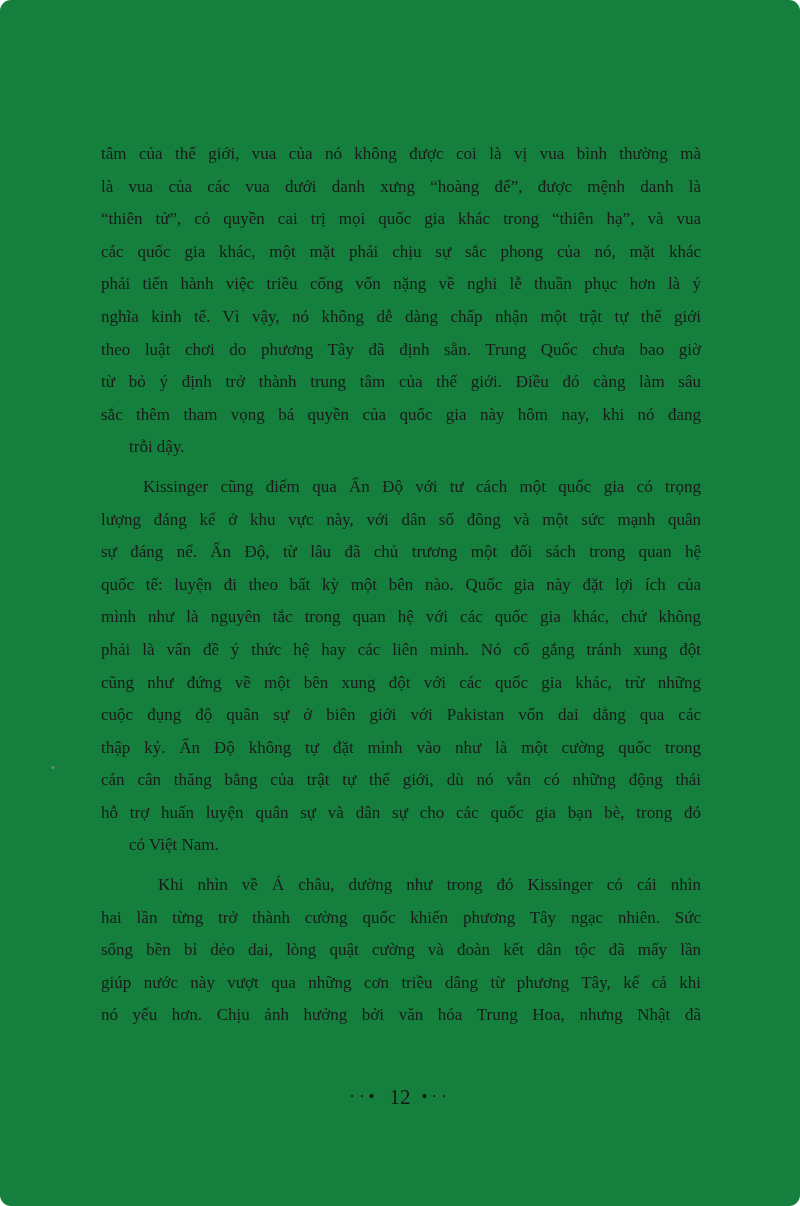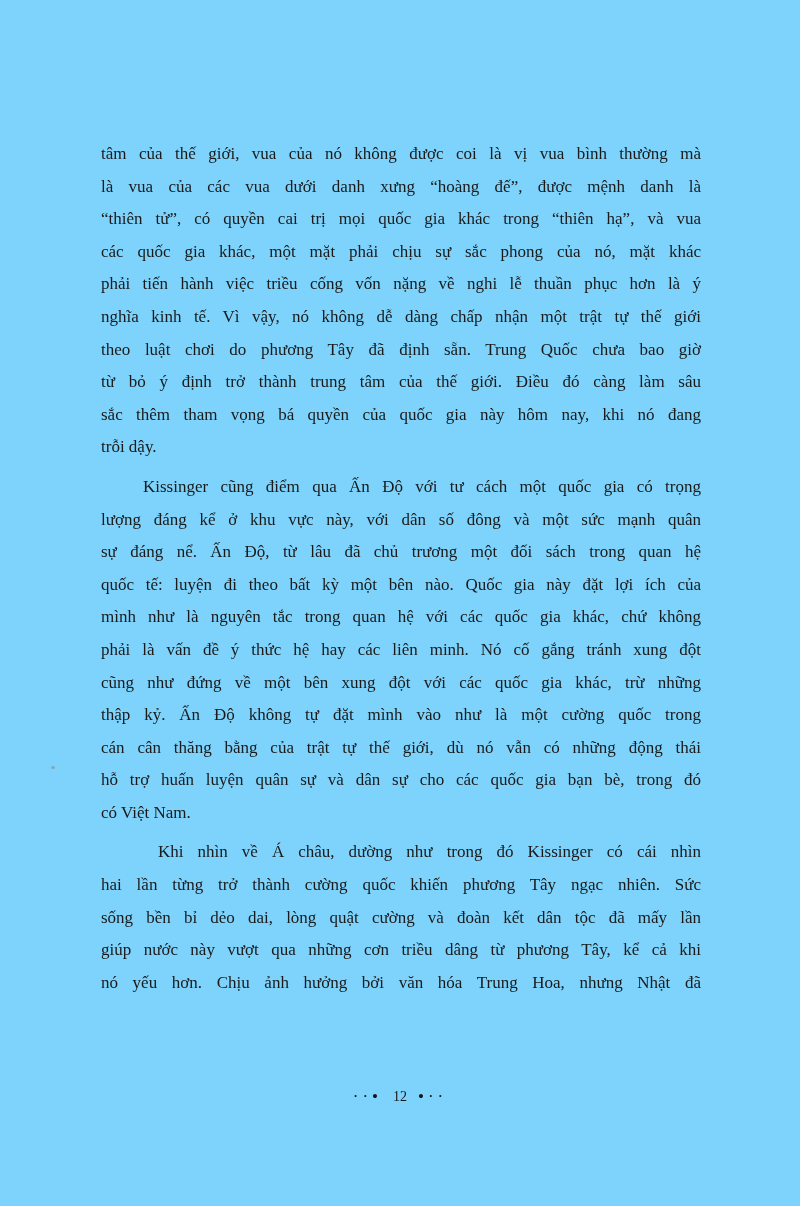--- a/index.html
+++ b/index.html
@@ -29,21 +29,21 @@
   }
   
   .paragraph + .paragraph .line:first-child { text-indent: 42px; }
   .paragraph:nth-child(3) .line:first-child { text-indent: 57px; font-family: Liberation Serif, serif; }
   .line {
     text-align: justify;
     text-align-last: justify;
     white-space: normal;
   }
   
-  .paragraph:not(:last-child) .line:last-child { text-align-last: left; }
+  .paragraph:not(:last-child) .line:last-child { text-align-last: left; margin-left: 28px; }
 
   .footer {
     position: absolute;
     top: 1080px;
     left: 0;
     width: 800px;
     height: 34px;
     display: flex;
     justify-content: center;
     align-items: center;
@@ -51,38 +51,38 @@
     color: #161616;
   }
   .orn {
     font-size: 17px;
     letter-spacing: 4px;
     line-height: 1;
     transform: translateY(-1px);
   }
   .orn.right { letter-spacing: 4px; }
   .pagenum {
-    font-size: 14px;
+    font-size: 21px;
     line-height: 1;
   }
   .artifact {
     position: absolute;
     left: 51px;
     top: 766px;
     width: 4px;
     height: 3px;
     background: #8f8f8f;
     border-radius: 50%;
     opacity: 0.65;
   }
 </style>
 </head>
 <body>
 
-<div class="page" style="background: #7dd3fc; color: rgb(26, 26, 26);">
+<div class="page" style="background: #15803d; color: rgb(26, 26, 26); border-radius: 11px;">
 
   <div class="body-text">
       <div class="paragraph">
         <div class="line">tâm của thế giới, vua của nó không được coi là vị vua bình thường mà</div>
         <div class="line">là vua của các vua dưới danh xưng “hoàng đế”, được mệnh danh là</div>
         <div class="line">“thiên tử”, có quyền cai trị mọi quốc gia khác trong “thiên hạ”, và vua</div>
         <div class="line">các quốc gia khác, một mặt phải chịu sự sắc phong của nó, mặt khác</div>
         <div class="line">phải tiến hành việc triều cống vốn nặng về nghi lễ thuần phục hơn là ý</div>
         <div class="line">nghĩa kinh tế. Vì vậy, nó không dễ dàng chấp nhận một trật tự thế giới</div>
         <div class="line">theo luật chơi do phương Tây đã định sẵn. Trung Quốc chưa bao giờ</div>
@@ -91,20 +91,21 @@
         <div class="line">trỗi dậy.</div>
       </div>
       <div class="paragraph">
         <div class="line">Kissinger cũng điểm qua Ấn Độ với tư cách một quốc gia có trọng</div>
         <div class="line">lượng đáng kể ở khu vực này, với dân số đông và một sức mạnh quân</div>
         <div class="line">sự đáng nể. Ấn Độ, từ lâu đã chủ trương một đối sách trong quan hệ</div>
         <div class="line">quốc tế: luyện đi theo bất kỳ một bên nào. Quốc gia này đặt lợi ích của</div>
         <div class="line">mình như là nguyên tắc trong quan hệ với các quốc gia khác, chứ không</div>
         <div class="line">phải là vấn đề ý thức hệ hay các liên minh. Nó cố gắng tránh xung đột</div>
         <div class="line">cũng như đứng về một bên xung đột với các quốc gia khác, trừ những</div>
+        <div class="line">cuộc đụng độ quân sự ở biên giới với Pakistan vốn dai dẳng qua các</div>
         <div class="line">thập kỷ. Ấn Độ không tự đặt mình vào như là một cường quốc trong</div>
         <div class="line">cán cân thăng bằng của trật tự thế giới, dù nó vẫn có những động thái</div>
         <div class="line">hỗ trợ huấn luyện quân sự và dân sự cho các quốc gia bạn bè, trong đó</div>
         <div class="line">có Việt Nam.</div>
       </div>
       <div class="paragraph">
         <div class="line">Khi nhìn về Á châu, dường như trong đó Kissinger có cái nhìn</div>
         <div class="line">hai lần từng trở thành cường quốc khiến phương Tây ngạc nhiên. Sức</div>
         <div class="line">sống bền bỉ dẻo dai, lòng quật cường và đoàn kết dân tộc đã mấy lần</div>
         <div class="line">giúp nước này vượt qua những cơn triều dâng từ phương Tây, kể cả khi</div>

